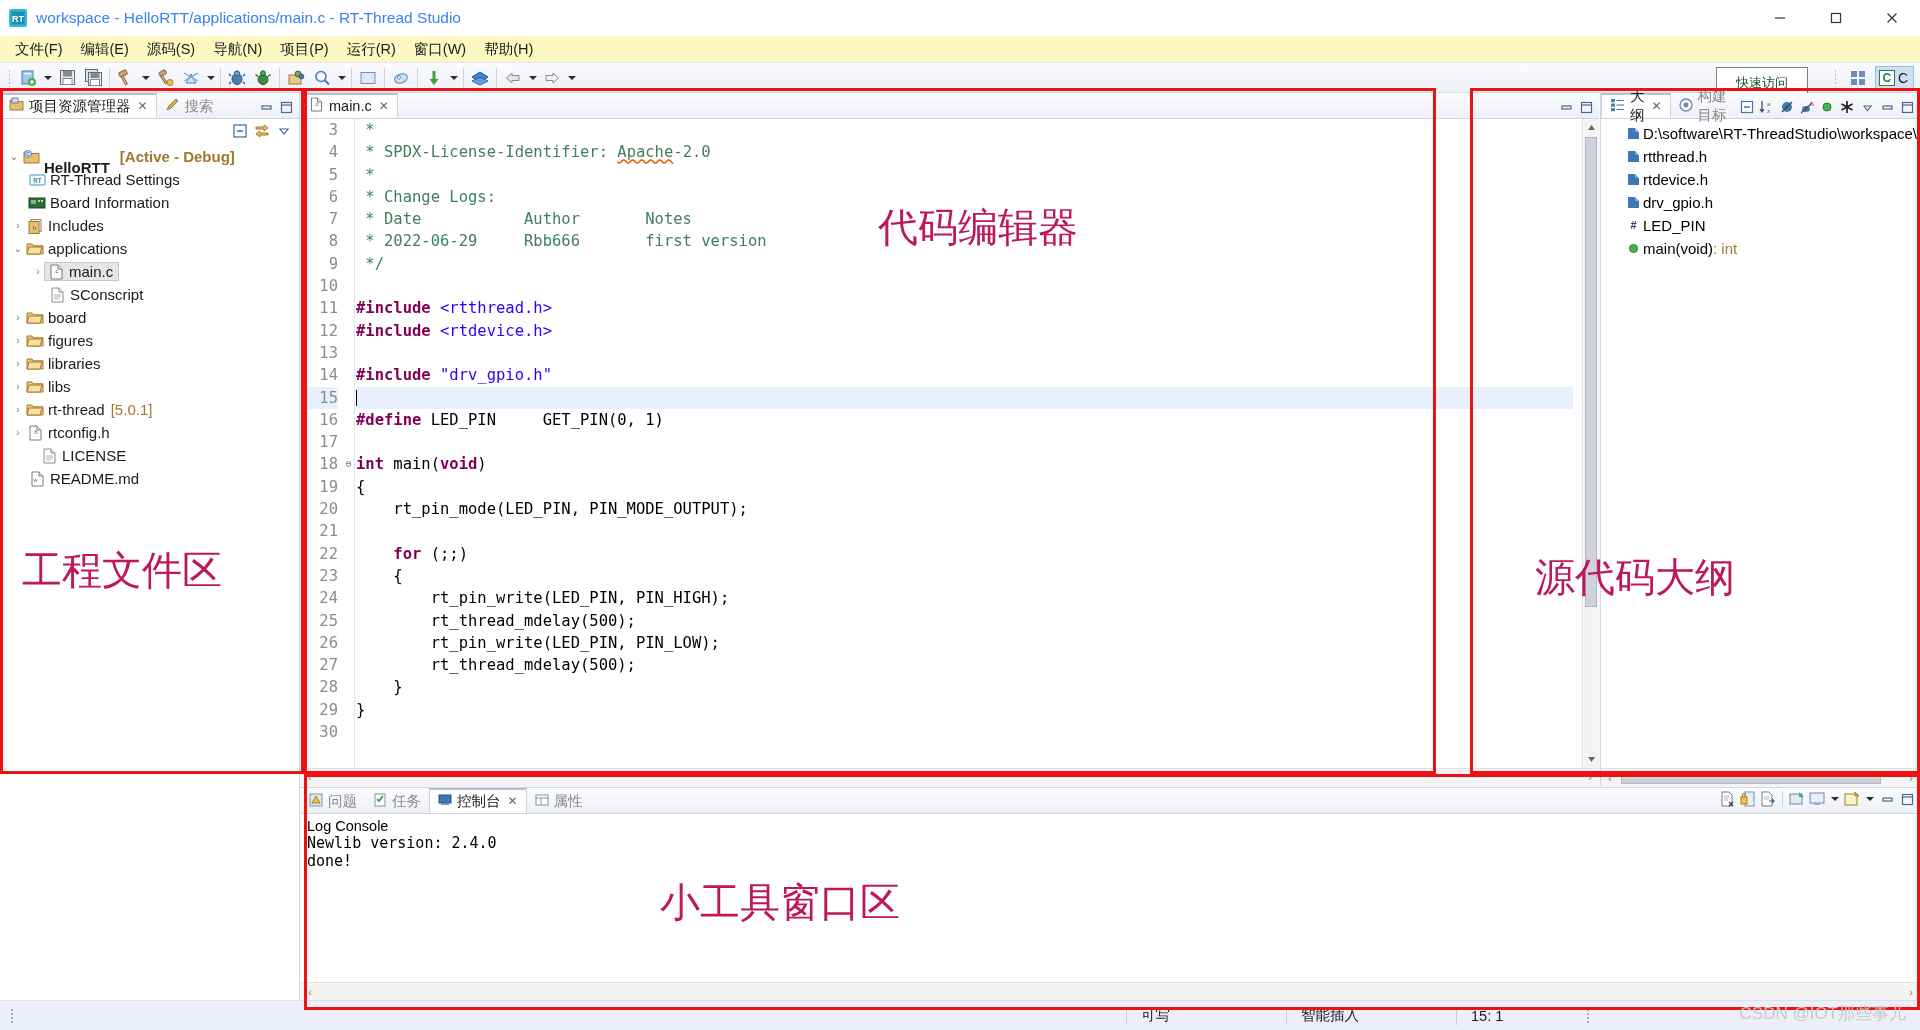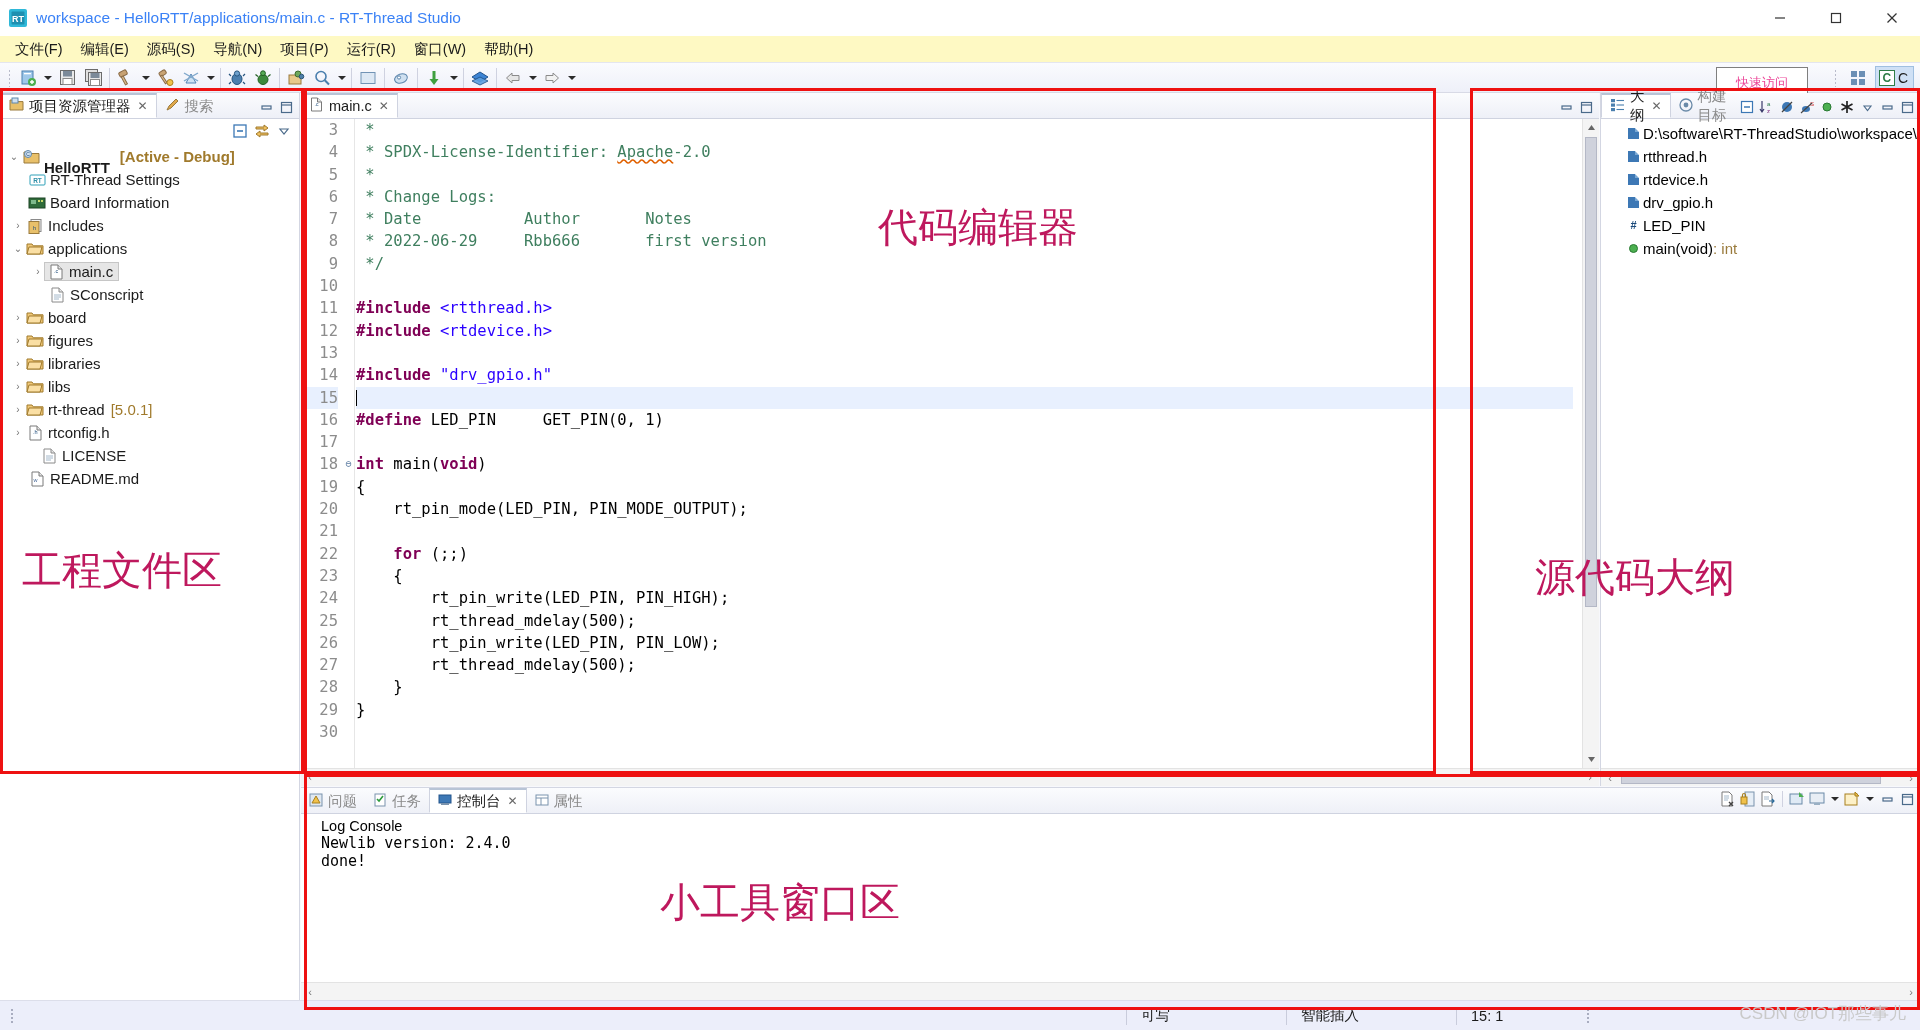--- a/index.html
+++ b/index.html
@@ -88,21 +88,21 @@
     content:''; width:0;height:0;
     border-left:4px solid transparent;border-right:4px solid transparent;
     border-top:4px solid #2b2b2b;
   }
   .tb-sep { width:1px;height:20px;background:#cfd2e0;margin:0 3px; flex:0 0 auto;}
 
   .quick-access {
     position: absolute; right: 112px; top: 4px;
     width: 92px; height: 32px;
     border: 1px solid #7f7f7f; background: #fff;
-    font-size: 13px; color: #ec4899;
+    font-size: 13px; color: #14532d;
     display: flex; align-items: center; justify-content: center;
   }
   .persp-area {
     position:absolute; right: 6px; top:3px;
     display:flex; align-items:center; gap:3px;
   }
   .persp-btn {
     width:28px;height:24px;display:flex;align-items:center;justify-content:center;
   }
   .persp-c {
@@ -234,21 +234,21 @@
   .out-hscroll {
     position:absolute; left:0;right:0;bottom:0;height:18px;background:#f4f4f4;
     border-top:1px solid #e3e3e3; display:flex;align-items:center;justify-content:space-between;
   }
   .out-hthumb { position:absolute; left:20px; width:260px; top:3px; height:12px; background:#cfd2dc; border:1px solid #b4b8c6;}
 
   
   #console { left:301px; right:0; bottom:0; height:213px; border-top:1px solid #d3d6e2; }
   .con-body {
     position:absolute; left:0; right:0; top:26px; bottom:18px;
-    background:#fff; padding:4px 20px;
+    background:#fff; padding:4px 6px;
     font-family:"DejaVu Sans Mono","Liberation Mono",monospace;
     font-size:15px; color:#000;
   }
   .con-title { font-family:"Liberation Sans",sans-serif; font-size:14.5px; }
   .con-hscroll {
     position:absolute; left:0;right:0;bottom:0;height:18px;background:#f4f4f4;
     border-top:1px solid #e3e3e3; display:flex;align-items:center;justify-content:space-between;
   }
 
   

